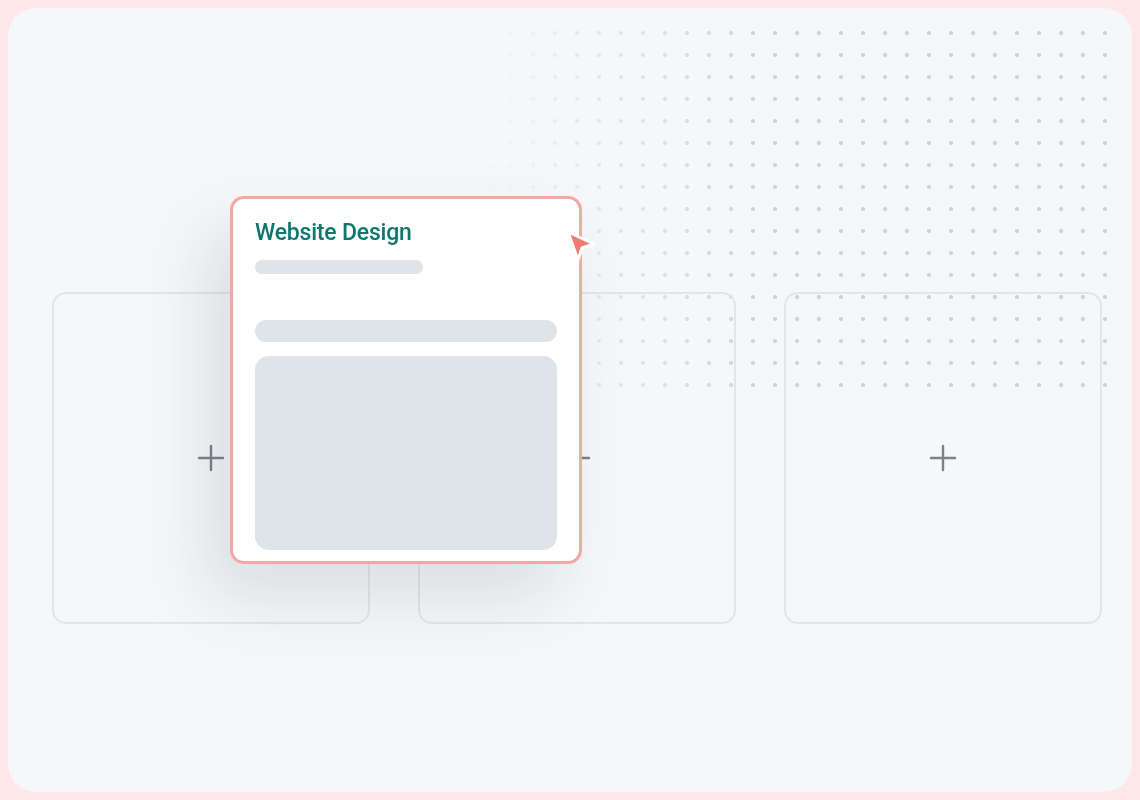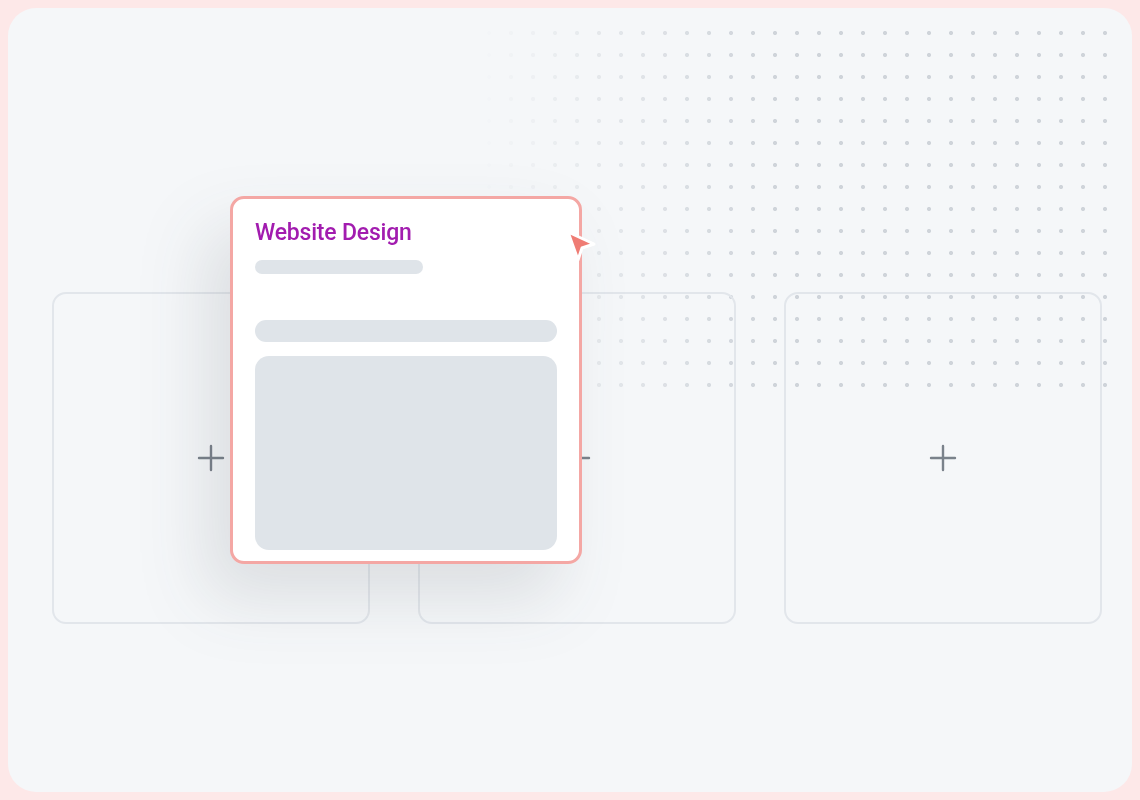--- a/index.html
+++ b/index.html
@@ -59,21 +59,21 @@
     width: 352px; height: 368px;
     background: #ffffff;
     border: 3px solid #f4a7a4;
     border-radius: 14px;
     padding: 20px 22px 22px 22px;
     cursor: grab;
   }
   .card-title {
     font-size: 23px;
     font-weight: 500;
-    color: #a21caf;
+    color: #0f766e;
     letter-spacing: -0.2px;
   }
   .skel-short {
     margin-top: 14px;
     width: 168px; height: 14px;
     background: #dfe4e9;
     border-radius: 8px;
   }
   .skel-long {
     margin-top: 46px;

